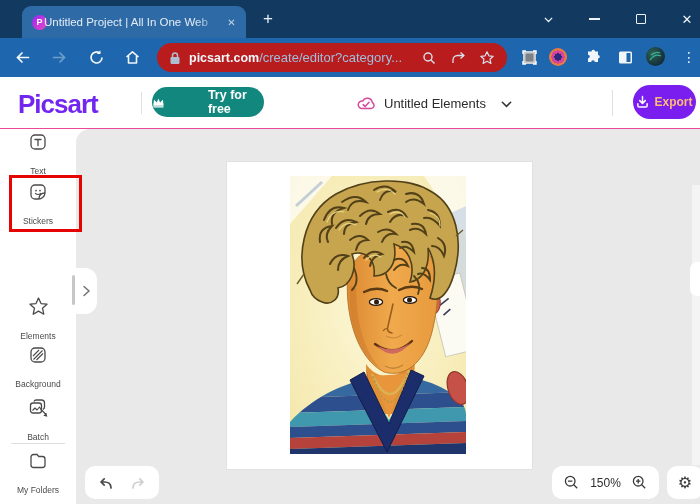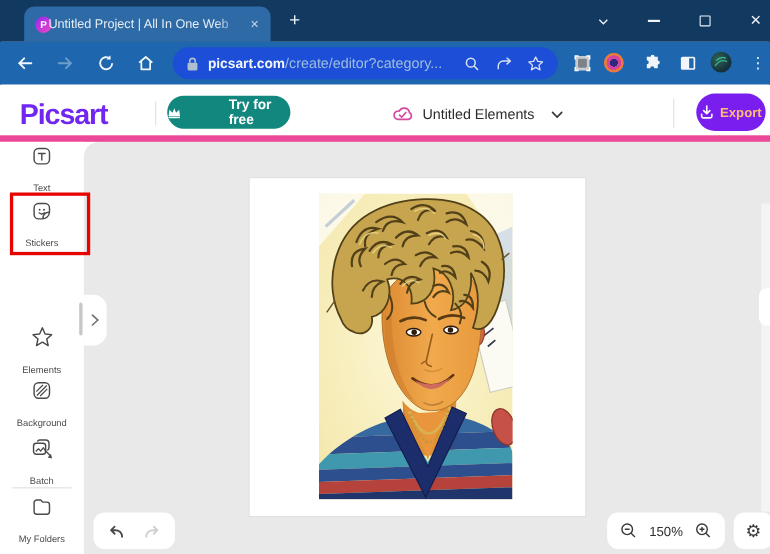--- a/index.html
+++ b/index.html
@@ -26,36 +26,36 @@
   .wc-chevron { left:540px; width:16px; } .wc-min { left:586px; } .wc-max { left:633px; } .wc-close { left:679px; }
   .wc { position:absolute; top:0; width:16px; height:38px; display:flex; align-items:center; justify-content:center; }
   .minbar { width:11px; height:1.6px; background:#eef3f9; }
   .maxbox { width:10px; height:10px; border:1.4px solid #eef3f9; border-radius:1px; }
   .closex { color:#eef3f9; font-size:13px; }
 
   
   .toolbar { position:absolute; left:0; top:38px; width:700px; height:39px; background:#1e67ae; }
   .navic { position:absolute; top:11px; width:17px; height:17px; }
   .addressbar { position:absolute; left:157px; top:5px; width:350px; height:29px; border-radius:15px;
-                background:#1d4ed8; display:flex; align-items:center; padding:0 12px; }
+                background:#b91c1c; display:flex; align-items:center; padding:0 12px; }
   .url-domain { color:#f3f7fb; font-size:12.5px; font-weight:600; }
   .url-path { color:#9fbedd; font-size:13px; overflow:hidden; white-space:nowrap; flex:0 1 auto; }
   .ab-spacer { flex:1; }
   .ab-ic { width:16px; height:16px; margin-left:13px; flex:none; }
   .extic { position:absolute; top:11px; width:17px; height:17px; }
   .picsart-ext { position:absolute; left:549px; top:10px; width:18px; height:18px; border-radius:50%;
      background:radial-gradient(circle,#2d2a7e 0 28%,#d4439e 28% 52%,#e87a3e 52% 72%,#8a3bf0 72% 100%); }
   .avatar { position:absolute; left:646px; top:9px; width:19px; height:19px; border-radius:50%;
             background:radial-gradient(circle at 35% 35%,#2e6352,#16323d 65%,#0d1f2c); overflow:hidden; }
   .kebab { position:absolute; left:682px; top:9px; width:12px; height:20px; color:#eef3f9;
            font-size:14px; line-height:20px; text-align:center; }
 
   
   .app-header { position:absolute; left:0; top:77px; width:700px; height:52px; background:#fff;
-                border-bottom:6px solid #ec4899; }
+                border-bottom:1px solid #ec4899; }
   .logo { position:absolute; left:18px; top:12px; font-size:26px; font-weight:bold; color:#7127f0;
           letter-spacing:-1px; }
   .hdiv { position:absolute; width:1px; background:#e0e0e0; }
   .hdiv1 { left:141px; top:15px; height:22px; }
   .hdiv2 { left:612px; top:13px; height:26px; }
   .try-pill { position:absolute; left:152px; top:10px; width:112px; height:30px; border-radius:15px;
               background:#11877e; display:flex; align-items:center; justify-content:center; gap:7px; }
   .try-label { color:#fff; font-size:12.5px; font-weight:bold;margin-left:36px; }
   .proj-cloud { position:absolute; left:357px; top:17px; width:18px; height:18px; }
   .proj-name { position:absolute; left:384px; top:19px; font-size:13px; color:#2b2b2b; }

